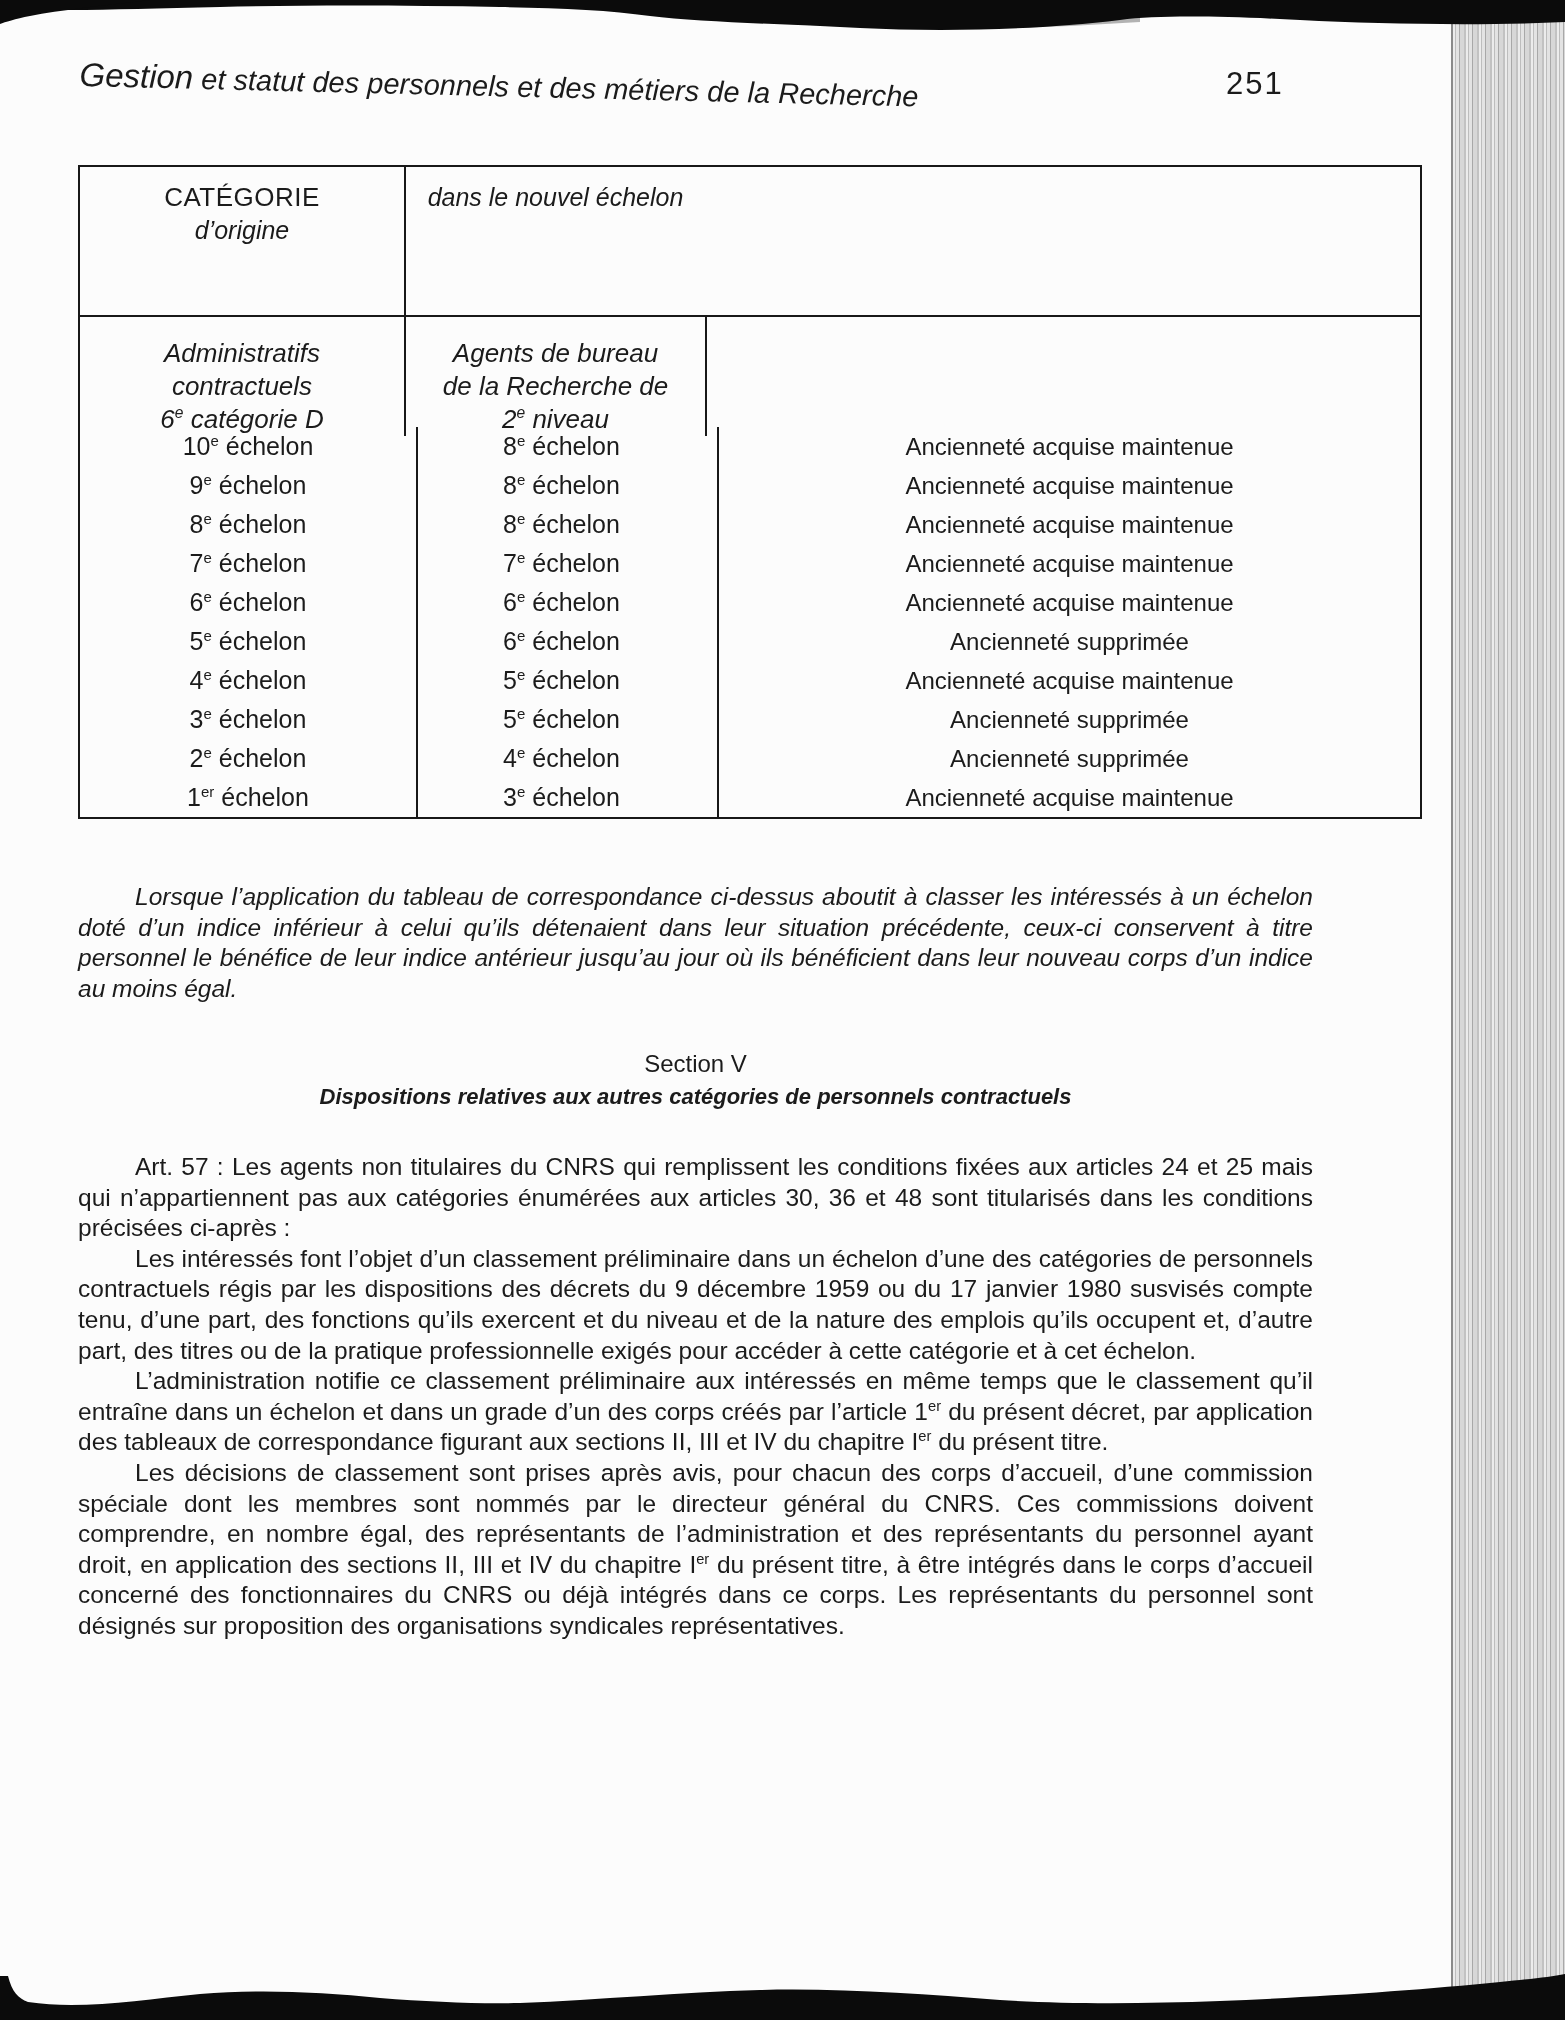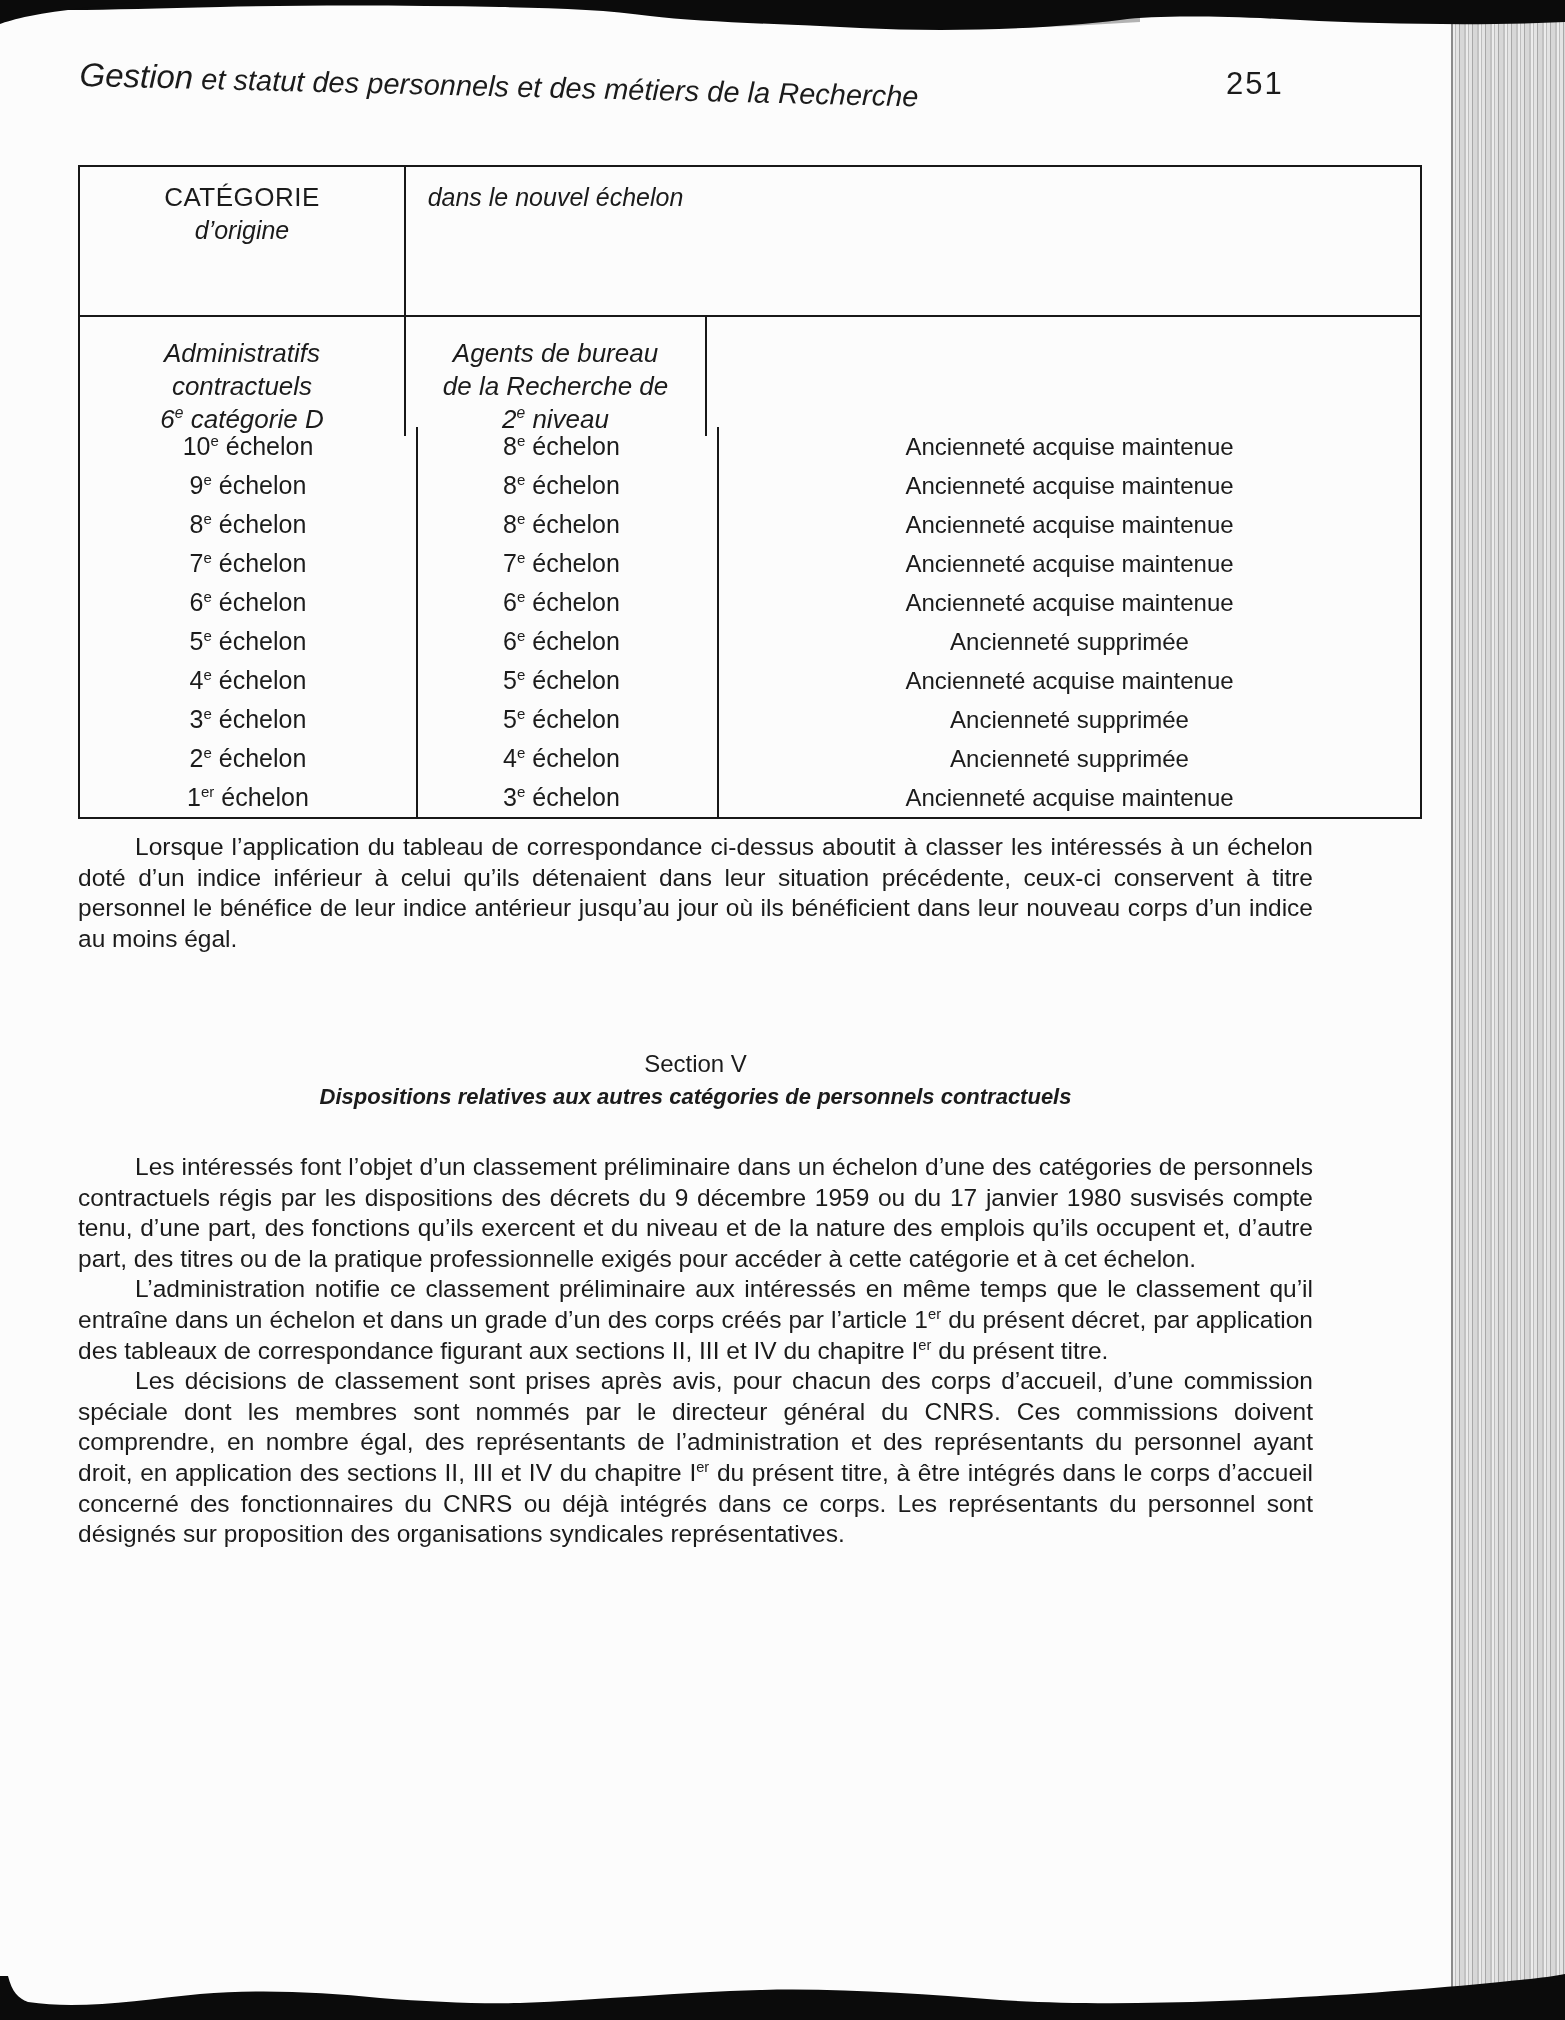--- a/index.html
+++ b/index.html
@@ -55,21 +55,21 @@
   .erow .tcell { line-height: 39px; font-size: 25px; margin-left: 12px; }
   .erow .anc { font-size: 24px; }
   sup { font-size: 0.6em; line-height: 0; }
 
   
   .textblock { position: absolute; left: 78px; width: 1235px; }
   .para {
     margin: 0; text-align: justify; text-indent: 57px;
     font-size: 24.5px; line-height: 30.6px;
   }
-  #para1-block { top: 832px; }
+  #para1-block { top: 882px; font-style: italic; }
   #section-block { top: 1048px; text-align: center; }
   #section-label { font-size: 24px; line-height: 32px; }
   #section-title { font-size: 22px; font-weight: bold; font-style: italic; line-height: 34px; }
   #articles-block { top: 1152px; }
 </style>
 </head>
 <body>
 
 <div id="page">
 
@@ -190,18 +190,19 @@
   <div class="textblock" id="para1-block">
     <p class="para">Lorsque l’application du tableau de correspondance ci-dessus aboutit à classer les intéressés à un échelon doté d’un indice inférieur à celui qu’ils détenaient dans leur situation précédente, ceux-ci conservent à titre personnel le bénéfice de leur indice antérieur jusqu’au jour où ils bénéficient dans leur nouveau corps d’un indice au moins égal.</p>
   </div>
 
   <div class="textblock" id="section-block">
     <div id="section-label">Section V</div>
     <div id="section-title">Dispositions relatives aux autres catégories de personnels contractuels</div>
   </div>
 
   <div class="textblock" id="articles-block">
+      <p class="para">Art. 57 : Les agents non titulaires du CNRS qui remplissent les conditions fixées aux articles 24 et 25 mais qui n’appartiennent pas aux catégories énumérées aux articles 30, 36 et 48 sont titularisés dans les conditions précisées ci-après :</p>
       <p class="para">Les intéressés font l’objet d’un classement préliminaire dans un échelon d’une des catégories de personnels contractuels régis par les dispositions des décrets du 9 décembre 1959 ou du 17 janvier 1980 susvisés compte tenu, d’une part, des fonctions qu’ils exercent et du niveau et de la nature des emplois qu’ils occupent et, d’autre part, des titres ou de la pratique professionnelle exigés pour accéder à cette catégorie et à cet échelon.</p>
       <p class="para">L’administration notifie ce classement préliminaire aux intéressés en même temps que le classement qu’il entraîne dans un échelon et dans un grade d’un des corps créés par l’article 1<sup>er</sup> du présent décret, par application des tableaux de correspondance figurant aux sections II, III et IV du chapitre I<sup>er</sup> du présent titre.</p>
       <p class="para">Les décisions de classement sont prises après avis, pour chacun des corps d’accueil, d’une commission spéciale dont les membres sont nommés par le directeur général du CNRS. Ces commissions doivent comprendre, en nombre égal, des représentants de l’administration et des représentants du personnel ayant droit, en application des sections II, III et IV du chapitre I<sup>er</sup> du présent titre, à être intégrés dans le corps d’accueil concerné des fonctionnaires du CNRS ou déjà intégrés dans ce corps. Les représentants du personnel sont désignés sur proposition des organisations syndicales représentatives.</p>
     </div>
 
 </div>
 
 </body></html>

